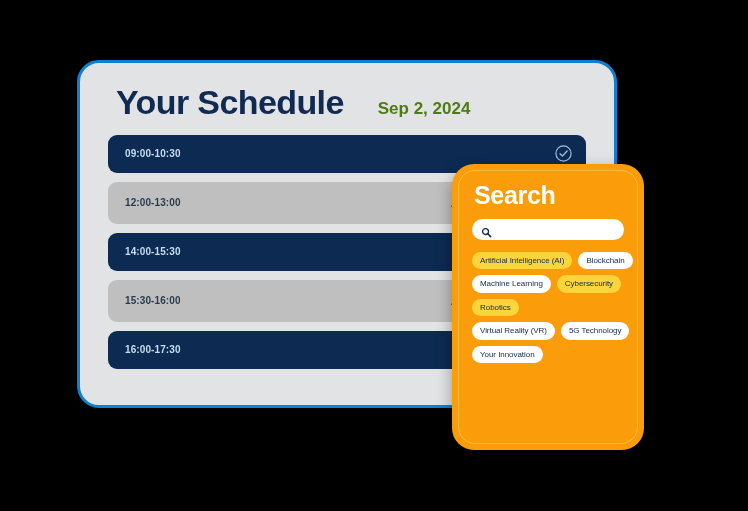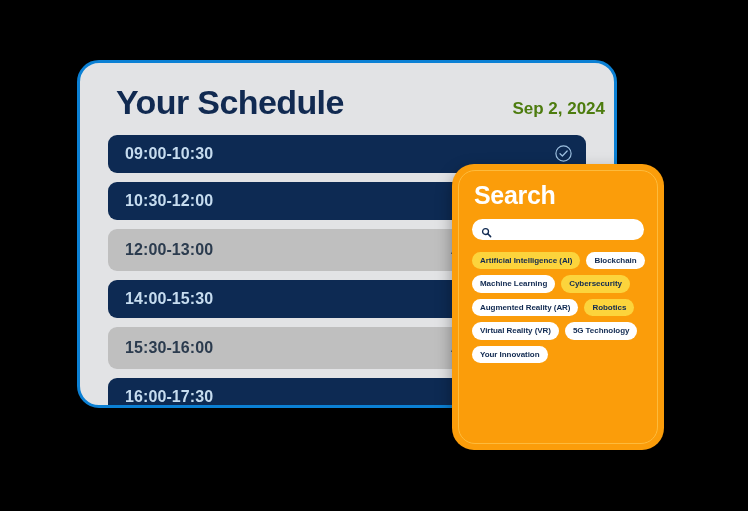--- a/index.html
+++ b/index.html
@@ -34,22 +34,21 @@
     border: 3px solid #0b80d4;
     border-radius: 22px;
     box-sizing: border-box;
     overflow: hidden;
   }
 
   .schedule-header {
     display: flex;
     align-items: baseline;
     gap: 12px;
-    padding: 22px 9px 0 36px;
-    justify-content: space-between;
+    padding: 22px 17px 0 36px;
   }
   .schedule-title {
     font-size: 34px;
     font-weight: 700;
     color: #112a51;
     letter-spacing: -0.6px;
     line-height: 1.05;
     white-space: nowrap;
   }
   .schedule-date {
@@ -81,21 +80,21 @@
   }
   .slot.free {
     background: #bfbfbf;
     justify-content: center;
   }
   .slot.free.tall {
     height: 42px;
   }
 
   .slot-time {
-    font-size: 16px;
+    font-size: 10px;
     font-weight: 600;
     letter-spacing: 0.1px;
     white-space: nowrap;
   }
   .slot.booked .slot-time { color: #c6dcef; }
   .slot.free .slot-time { color: #2b3b4e; }
 
   .slot-right {
     margin-left: auto;
     display: flex;
@@ -113,21 +112,21 @@
     height: 19px;
     display: block;
     flex: 0 0 auto;
   }
 
   
   .search-panel {
     position: absolute;
     left: 452px;
     top: 164px;
-    width: 212px;
+    width: 192px;
     height: 286px;
     background: #fb9d0a;
     border-radius: 22px;
     box-sizing: border-box;
     box-shadow: 0 6px 16px rgba(0,0,0,0.35);
   }
   .search-panel-inner {
     position: absolute;
     left: 6px;
     top: 6px;
@@ -181,21 +180,21 @@
     display: flex;
     flex-direction: column;
     gap: 6px;
   }
   .tag-row {
     display: flex;
     gap: 6px;
   }
   .tag {
     font-size: 8px;
-    font-weight: 700;
+    font-weight: 400;
     letter-spacing: -0.05px;
     color: #112a51;
     background: #ffffff;
     border-radius: 10px;
     padding: 4px 8px;
     white-space: nowrap;
     line-height: 1.2;
   }
   .tag.highlight {
     background: #fcd43c;
@@ -209,31 +208,20 @@
   <div class="schedule-card">
 
     <div class="schedule-header">
       <div class="schedule-title">Your Schedule</div>
       <div class="schedule-date">Sep 2, 2024</div>
     </div>
 
     <div class="slot-list" id="slot-list">
         <div class="slot booked">
           <div class="slot-time">09:00-10:30</div>
-          <div class="slot-right">
-            <span style="display: flex;">
-              <svg class="icon-circle" viewBox="0 0 24 24" aria-hidden="true">
-                <circle cx="12" cy="12" r="9.6" fill="none" stroke="#9dc0e0" stroke-width="1.5"></circle>
-                <path d="M7.6 12.3 L10.6 15.2 L16.6 8.9" fill="none" stroke="#9dc0e0" stroke-width="1.6" stroke-linecap="round" stroke-linejoin="round"></path>
-              </svg>
-            </span>
-          </div>
-        </div>
-        <div class="slot booked">
-          <div class="slot-time">10:30-12:00</div>
           <div class="slot-right">
             <span style="display: flex;">
               <svg class="icon-circle" viewBox="0 0 24 24" aria-hidden="true">
                 <circle cx="12" cy="12" r="9.6" fill="none" stroke="#9dc0e0" stroke-width="1.5"></circle>
                 <path d="M7.6 12.3 L10.6 15.2 L16.6 8.9" fill="none" stroke="#9dc0e0" stroke-width="1.6" stroke-linecap="round" stroke-linejoin="round"></path>
               </svg>
             </span>
           </div>
         </div>
         <div class="slot free tall">
@@ -306,21 +294,20 @@
       <div class="tag-rows" id="tag-rows">
           <div class="tag-row">
             <div class="tag highlight">Artificial Intelligence (AI)</div>
             <div class="tag">Blockchain</div>
           </div>
           <div class="tag-row">
             <div class="tag">Machine Learning</div>
             <div class="tag highlight">Cybersecurity</div>
           </div>
           <div class="tag-row">
-            <div class="tag">Augmented Reality (AR)</div>
             <div class="tag highlight">Robotics</div>
           </div>
           <div class="tag-row">
             <div class="tag">Virtual Reality (VR)</div>
             <div class="tag">5G Technology</div>
           </div>
           <div class="tag-row">
             <div class="tag">Your Innovation</div>
           </div>
         </div>

